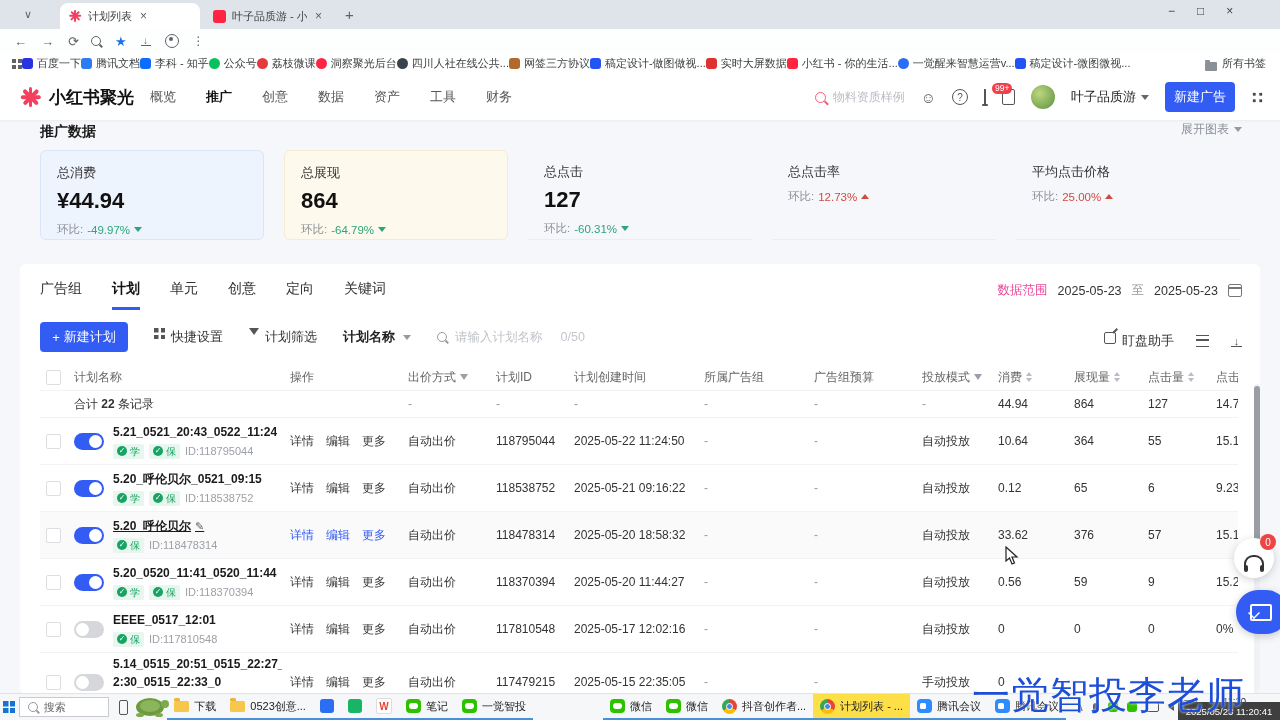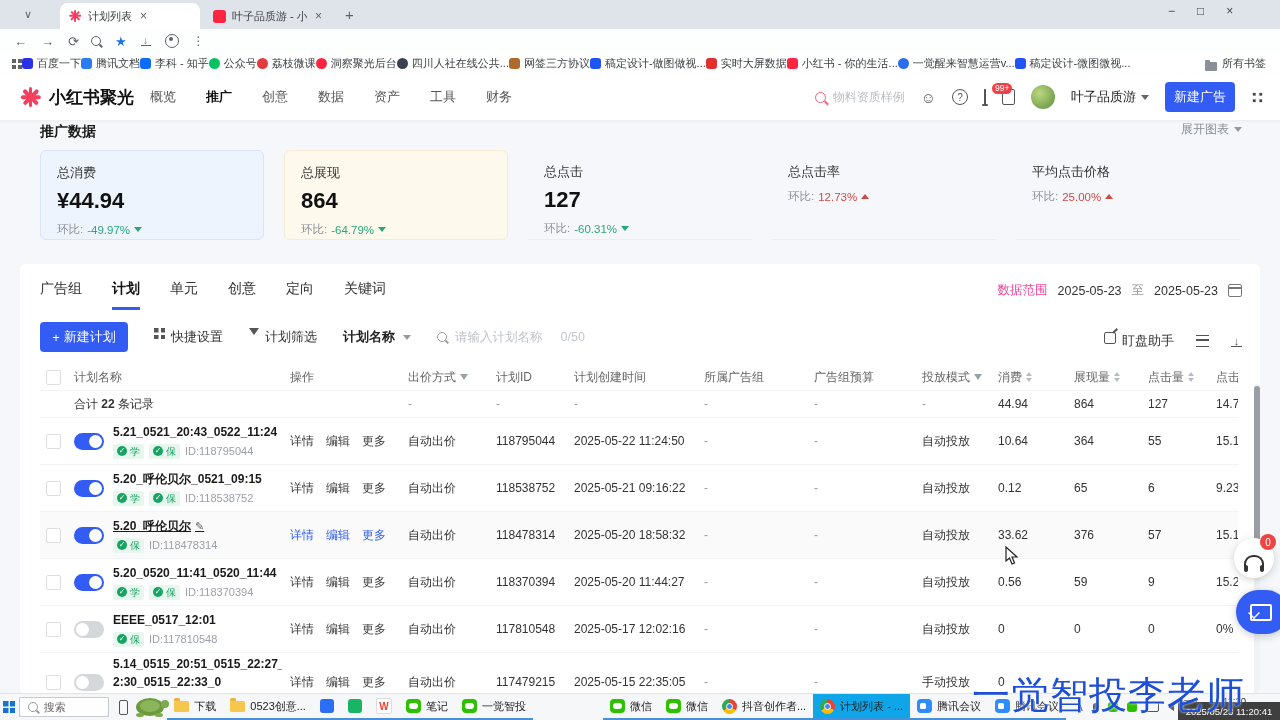--- a/index.html
+++ b/index.html
@@ -176,21 +176,21 @@
   .winlogo{width:12px;height:12px;background:
      linear-gradient(#1573d6,#1573d6) 0 0/5.5px 5.5px no-repeat,
      linear-gradient(#1573d6,#1573d6) 6.5px 0/5.5px 5.5px no-repeat,
      linear-gradient(#1573d6,#1573d6) 0 6.5px/5.5px 5.5px no-repeat,
      linear-gradient(#1573d6,#1573d6) 6.5px 6.5px/5.5px 5.5px no-repeat}
   .tsearch{width:150px;height:20px;background:#fff;border:1px solid #c9cbd0;display:flex;align-items:center;gap:6px;padding:0 8px;box-sizing:border-box;color:#666;font-size:11px}
   .turtle{position:absolute;left:130px;bottom:1px;z-index:52}
   .taskview{width:13px;height:13px;border:1.5px solid #555;border-radius:2px;margin:0 10px}
   .titem{height:26px;display:flex;align-items:center;gap:5px;padding:0 7px;border-bottom:2px solid #4a90d9;box-sizing:border-box;font-size:11px;color:#222;white-space:nowrap}
   .titem.noline{border-bottom:2px solid transparent}
-  .titem.activewin{background:#0ea5e9}
+  .titem.activewin{background:#fde047}
   .edge{width:15px;height:15px;border-radius:50%;background:radial-gradient(circle at 35% 35%,#57c7ff,#0a60c0)}
   .folder{width:15px;height:11px;background:#f7c64c;border-radius:1.5px;position:relative}
   .folder::before{content:"";position:absolute;top:-2.5px;left:0;width:6px;height:2.5px;background:#e9b53a;border-radius:1.5px 1.5px 0 0}
   .tile{width:14px;height:14px;border-radius:3px}
   .wps{width:14px;height:14px;background:#fff;border:1px solid #ddd;color:#e43;font-weight:bold;font-size:10px;display:flex;align-items:center;justify-content:center;border-radius:2px}
   .wechat{width:15px;height:14px;background:#2dc100;border-radius:4px;position:relative}
   .wechat::after{content:"";position:absolute;left:3px;top:3.5px;width:9px;height:6px;background:#fff;border-radius:3px}
   .chrome{width:15px;height:15px;border-radius:50%;background:conic-gradient(#ea4335 0 33%,#fbbc05 0 66%,#34a853 0 100%);position:relative}
   .chrome::after{content:"";position:absolute;left:4px;top:4px;width:7px;height:7px;background:#4285f4;border:1.5px solid #fff;border-radius:50%;box-sizing:border-box}
   .meet{width:15px;height:14px;background:#2d8cff;border-radius:4px;position:relative}

